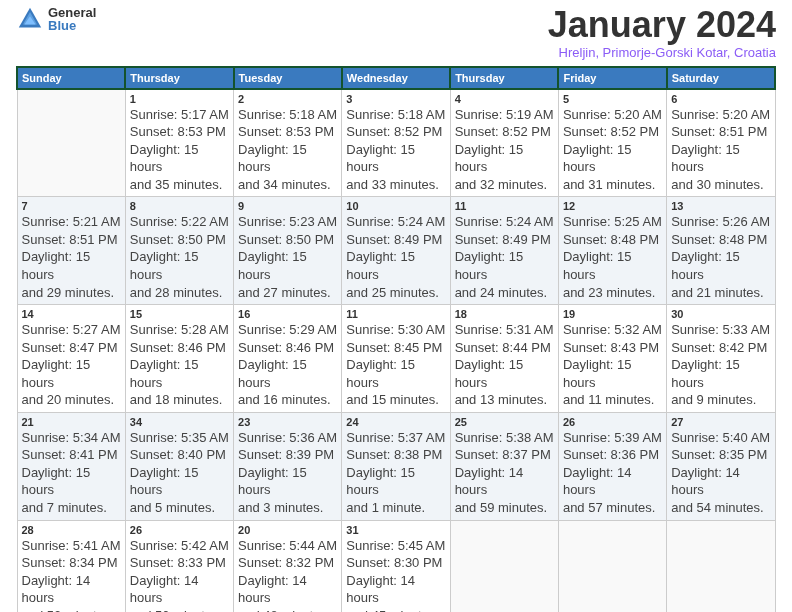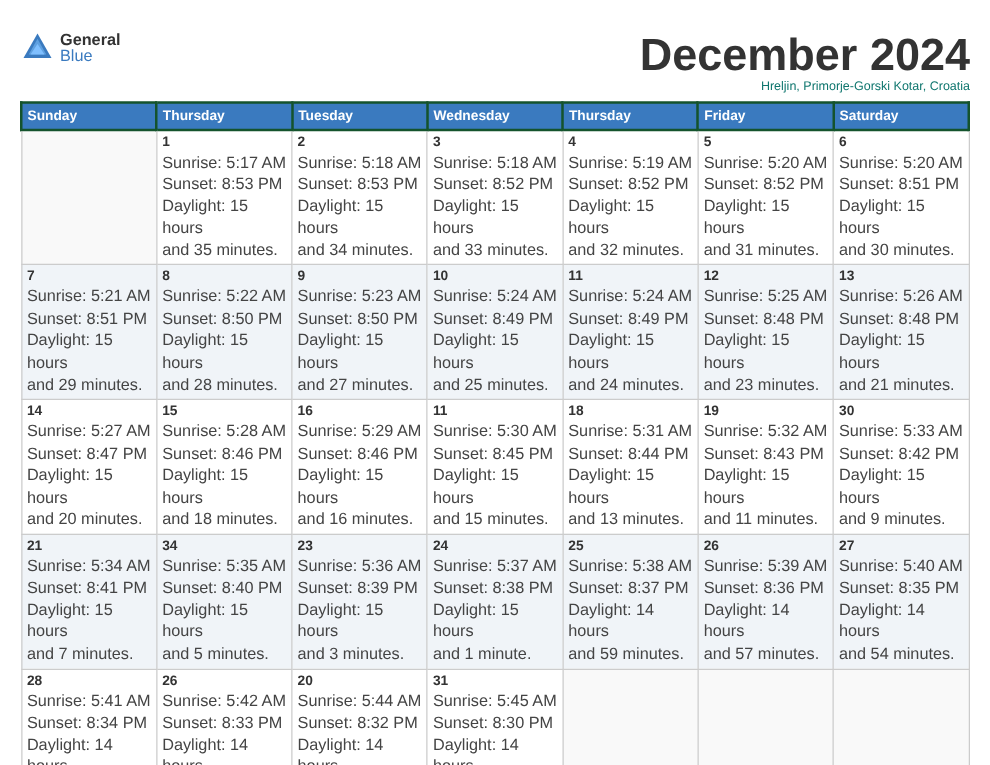--- a/index.html
+++ b/index.html
@@ -6,21 +6,21 @@
     body {
       font-family: Arial, sans-serif;
       background: #fff;
       width: 792px;
       height: 612px;
       overflow: hidden;
     }
     .page {
       width: 792px;
       height: 612px;
-      padding: 24px 16px 8px 16px;
+      padding: 5px 16px 8px 16px;
       display: flex;
       flex-direction: column;
     }
     .header {
       display: flex;
       align-items: flex-start;
       justify-content: space-between;
       margin-bottom: 6px;
     }
     .logo {
@@ -33,39 +33,39 @@
       flex-direction: column;
       line-height: 1;
     }
     .logo-general {
       font-size: 13px;
       font-weight: bold;
       color: #333;
     }
     .logo-blue {
       font-size: 13px;
-      font-weight: normal;
+      font-weight: bold;
       color: #3a7abf;
     }
     .logo-icon {
       width: 28px;
       height: 28px;
     }
     .title-block {
       text-align: right;
     }
     .month-title {
       font-size: 36px;
       font-weight: bold;
       color: #333;
       line-height: 1.1;
     }
     .location {
-      font-size: 10px;
-      color: #0f766e;
+      font-size: 13px;
+      color: #8b5cf6;
       margin-left: 18px;
     }
     .calendar {
       flex: 1;
       border: 1px solid #ccc;
       border-collapse: collapse;
       width: 100%;
       table-layout: fixed;
     }
     .calendar th {
@@ -114,21 +114,21 @@
         <polygon points="20,4 36,32 4,32" fill="#3a7abf"></polygon>
         <polygon points="20,10 30,28 10,28" fill="#5fa0e0"></polygon>
         <polygon points="20,16 28,28 12,28" fill="#7fbfff"></polygon>
       </svg>
       <div class="logo-text">
         <span class="logo-general">General</span>
         <span class="logo-blue">Blue</span>
       </div>
     </div>
     <div class="title-block">
-      <div class="month-title">December 2024</div>
+      <div class="month-title">January 2024</div>
       <div class="location">Hreljin, Primorje-Gorski Kotar, Croatia</div>
     </div>
   </div>
 
   <table class="calendar">
     <thead>
       <tr>
         <th>Sunday</th>
         <th>Thursday</th>
         <th>Tuesday</th>

